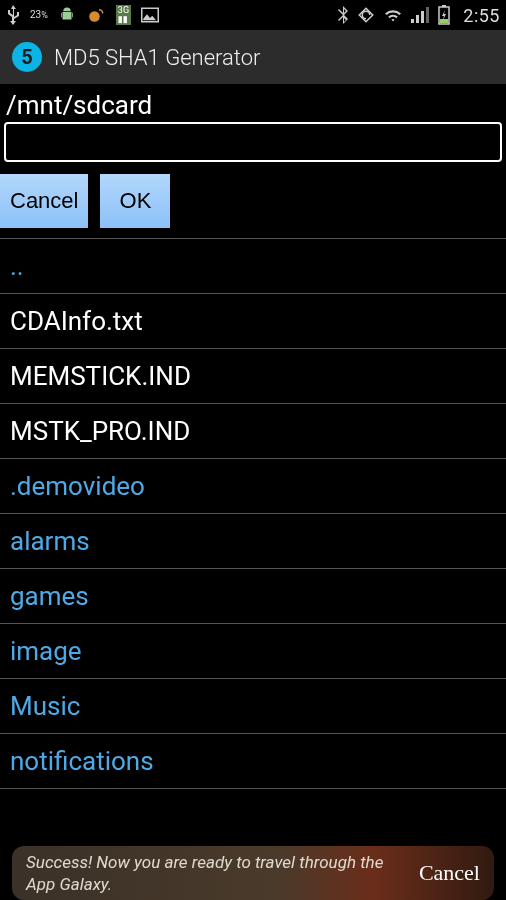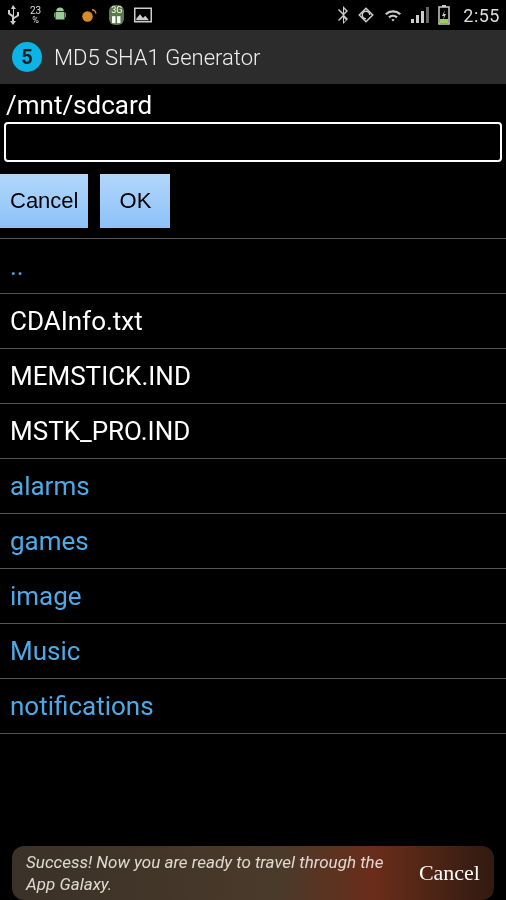--- a/index.html
+++ b/index.html
@@ -105,36 +105,36 @@
 </head>
 <body>
 
 <div class="status-bar">
   <div class="status-left">
     <span>
       <svg width="14" height="20" viewBox="0 0 14 20">
           <path fill="#ccc" d="M7 0l3 4h-2v8l3-2V7h2v4l-5 3v2h2l-3 4-3-4h2v-4L2 9V5h2v3l3 2V4H5z"></path>
         </svg>
     </span>
-    <span style="display:flex;flex-direction:column;align-items:center;">
+    <span style="display:flex;flex-direction:row;align-items:center;">
       <span class="bat-pct">23</span>
       <span class="bat-pct" style="font-size:9px;">%</span>
     </span>
     <span>
       <svg width="18" height="18" viewBox="0 0 24 24">
           <path fill="#9c9" d="M6 8h12v10H6zM4 9v6h1V9zm15 0v6h1V9zM8 5l1.5 2M16 5l-1.5 2M7 7h10a5 5 0 00-10 0z"></path>
         </svg>
     </span>
     <span>
       <svg width="20" height="18" viewBox="0 0 24 24">
           <circle cx="10" cy="14" r="7" fill="#d88b2a"></circle>
           <path fill="#d88b2a" d="M16 4a6 6 0 016 6h-2a4 4 0 00-4-4z"></path>
         </svg>
     </span>
-    <span style="background:#5a7a4a;color:#fff;font-size:9px;padding:1px 2px;line-height:1;border-radius:6px;">3G<br>▮▮</span>
+    <span style="background:#5a7a4a;color:#fff;font-size:9px;padding:1px 2px;line-height:1;">3G<br>▮▮</span>
     <span>
       <svg width="18" height="16" viewBox="0 0 24 20">
           <rect x="1" y="1" width="22" height="18" fill="none" stroke="#ccc" stroke-width="2"></rect>
           <path fill="#ccc" d="M3 15l5-6 4 5 3-3 5 6H3z"></path>
         </svg>
     </span>
   </div>
   <div class="status-right">
     <span>
       <svg width="12" height="18" viewBox="0 0 12 18">
@@ -188,20 +188,21 @@
 <div class="button-row">
   <button class="btn">Cancel</button>
   <button class="btn">OK</button>
 </div>
 
 <div class="file-list" id="file-list">
     <div class="file-item dir">..</div>
     <div class="file-item file">CDAInfo.txt</div>
     <div class="file-item file">MEMSTICK.IND</div>
     <div class="file-item file">MSTK_PRO.IND</div>
+    <div class="file-item dir">.demovideo</div>
     <div class="file-item dir">alarms</div>
     <div class="file-item dir">games</div>
     <div class="file-item dir">image</div>
     <div class="file-item dir">Music</div>
     <div class="file-item dir">notifications</div>
   </div>
 
 <div class="ad">
   <div class="ad-text">Success! Now you are ready to travel through the App Galaxy.</div>
   <div class="ad-brand">Cancel</div>

